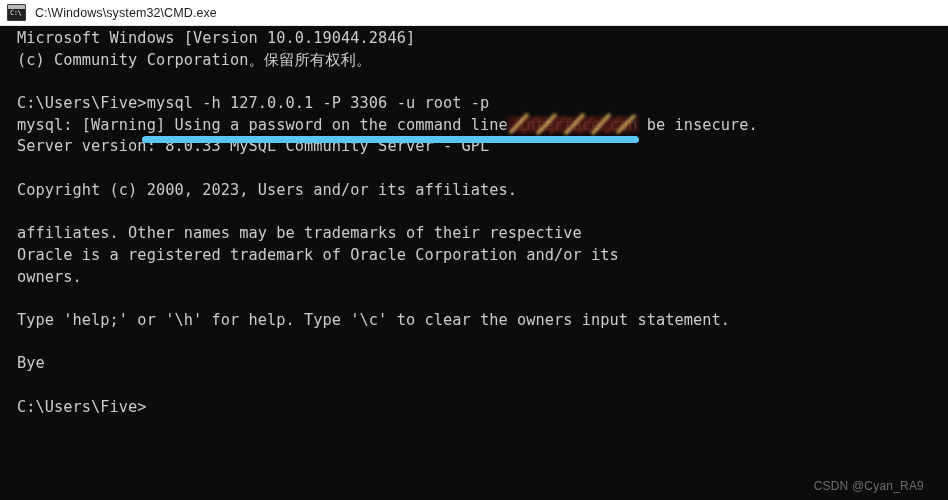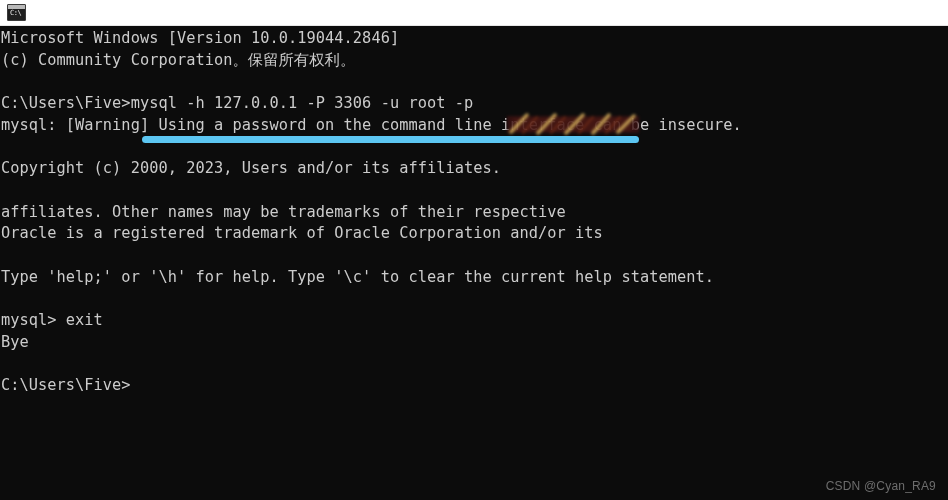--- a/index.html
+++ b/index.html
@@ -90,21 +90,21 @@
     width: 948px;
   }
   .term-line {
     height: 21.7px;
     line-height: 21.7px;
     font-family: "DejaVu Sans Mono", monospace;
     font-size: 15.3px;
     color: #cccccc;
     white-space: pre;
     letter-spacing: 0.05px;
-    padding-left: 1px;
+    padding-left: 17px;
     box-sizing: border-box;
   }
   .term-line.blank {
     color: transparent;
   }
 
   
   .scribble {
     position: absolute;
     left: 503px;
@@ -125,58 +125,60 @@
     height: 7px;
     background: #5cc6f2;
     border-radius: 4px;
     filter: blur(0.4px);
     pointer-events: none;
   }
 
   
   .watermark {
     position: absolute;
-    right: 12px;
+    right: 24px;
     bottom: 7px;
     font-family: "Liberation Sans", sans-serif;
     font-size: 12px;
     color: #6d6d6d;
     white-space: nowrap;
     letter-spacing: 0.2px;
   }
 </style>
 </head>
 <body>
 
 <div class="window">
 
   <div class="titlebar">
     <div class="titlebar-icon">
       <div class="bar"></div>
       <div class="glyph">C:\</div>
     </div>
+    <div class="titlebar-title">C:\Windows\system32\CMD.exe</div>
   </div>
 
   <div class="terminal">
 
     <div class="term-lines">
       <div class="term-line">Microsoft Windows [Version 10.0.19044.2846]</div>
       <div class="term-line">(c) Community Corporation。保留所有权利。</div>
       <div class="term-line blank"></div>
       <div class="term-line">C:\Users\Five&gt;mysql -h 127.0.0.1 -P 3306 -u root -p</div>
       <div class="term-line">mysql: [Warning] Using a password on the command line interface can be insecure.</div>
+      <div class="term-line">Server version: 8.0.33 MySQL Community Server - GPL</div>
       <div class="term-line blank"></div>
       <div class="term-line">Copyright (c) 2000, 2023, Users and/or its affiliates.</div>
       <div class="term-line blank"></div>
       <div class="term-line">affiliates. Other names may be trademarks of their respective</div>
       <div class="term-line">Oracle is a registered trademark of Oracle Corporation and/or its</div>
-      <div class="term-line blank"></div>
-      <div class="term-line">Type 'help;' or '\h' for help. Type '\c' to clear the current help statement.</div>
-      <div class="term-line blank"></div>
-      <div class="term-line">mysql&gt; exit</div>
+      <div class="term-line">owners.</div>
+      <div class="term-line blank"></div>
+      <div class="term-line">Type 'help;' or '\h' for help. Type '\c' to clear the owners input statement.</div>
+      <div class="term-line blank"></div>
       <div class="term-line">Bye</div>
       <div class="term-line blank"></div>
       <div class="term-line">C:\Users\Five&gt;</div>
     </div>
 
     <svg class="scribble" viewBox="0 0 140 30" preserveAspectRatio="none">
       <rect x="4" y="6" width="132" height="17" fill="#3c1212" opacity="0.85"></rect>
       <rect x="10" y="8" width="118" height="13" fill="#521a14" opacity="0.6"></rect>
       <g stroke="#c9a256" stroke-width="3.4" stroke-linecap="round" fill="none">
         <line x1="8" y1="22" x2="24" y2="5"></line>

